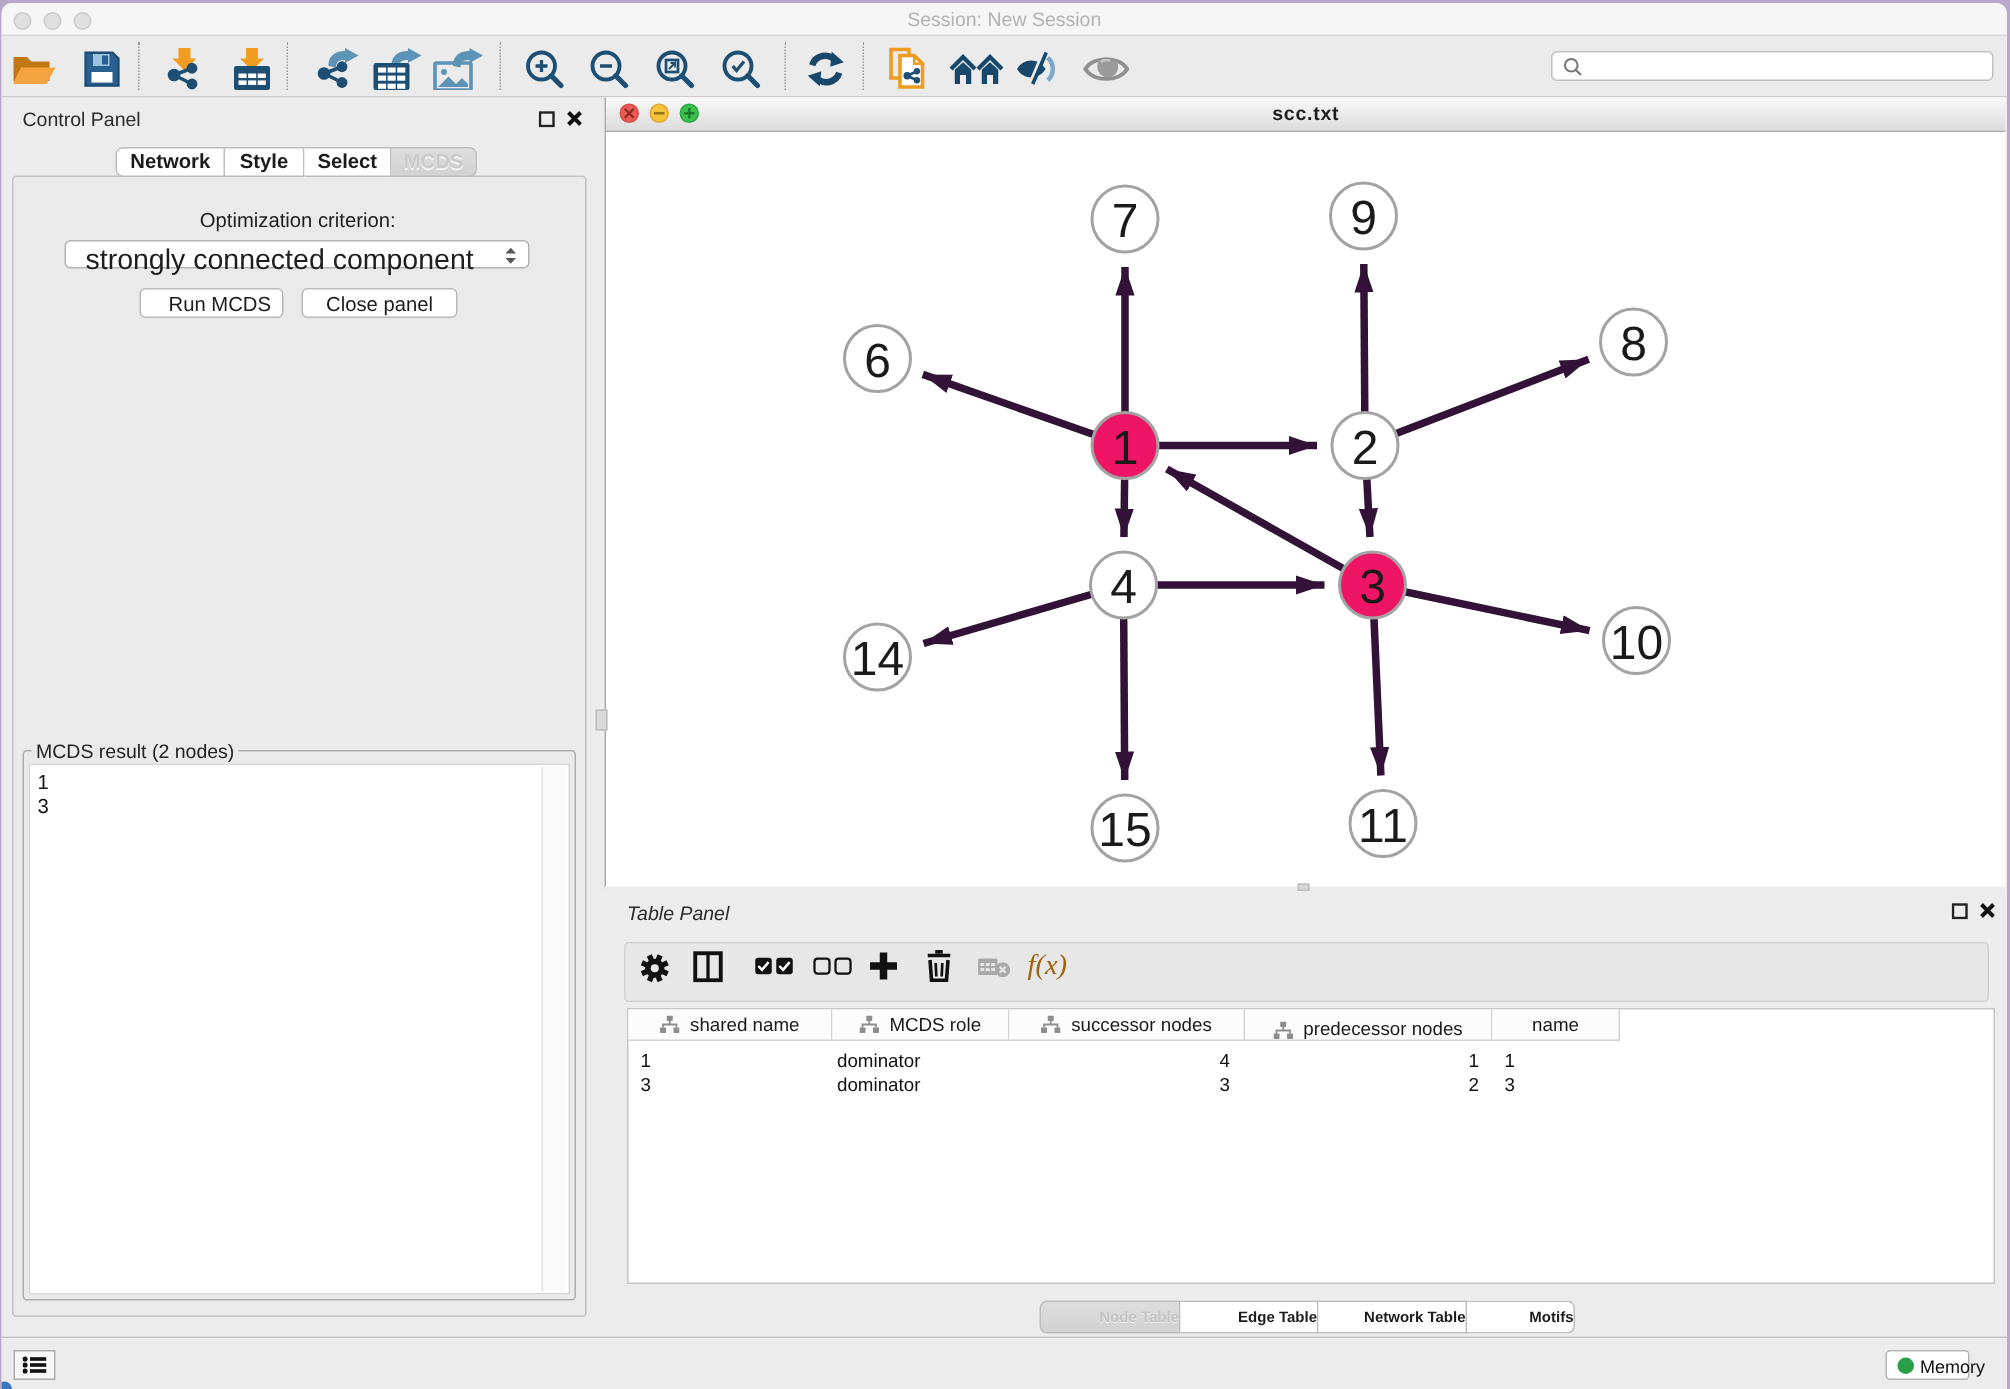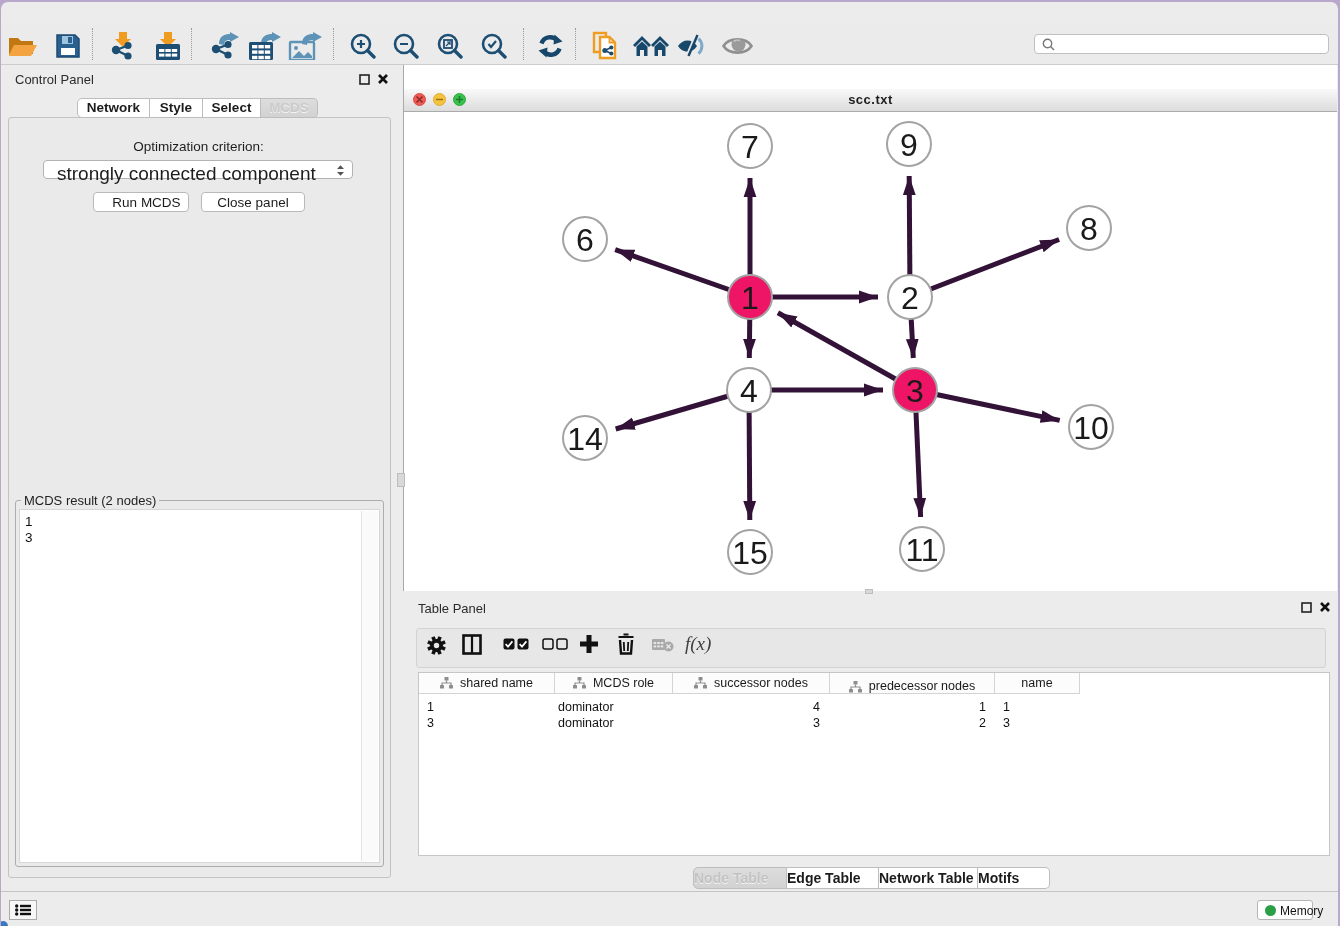--- a/index.html
+++ b/index.html
@@ -10,34 +10,40 @@
   #toolbar{position:absolute;left:0;top:22px;width:100%;height:40px;background:#ebebeb;border-bottom:1px solid #cccccc;}
   .sep{position:absolute;top:4px;height:32px;width:0;border-left:1px dotted #999;}
   .ticon{position:absolute;}
   #search{position:absolute;left:1033px;top:10px;width:293px;height:18px;background:#fff;border:1px solid #c0c0c0;border-radius:4px;}
   #cpanel{position:absolute;left:0;top:63px;width:402px;height:826px;background:#ececec;}
   #cp-body{position:absolute;left:7px;top:52px;width:383px;height:761px;background:#eaeaea;border:1px solid #c3c3c3;border-radius:3px;box-sizing:border-box;}
   .tabrow{position:absolute;display:flex;}
   .tab{height:18px;line-height:18px;font-size:13.5px;font-weight:700;color:#1c1c1c;background:#fff;border:1px solid #bdbdbd;border-left:none;text-align:center;}
   .btn{position:absolute;background:#fff;border:1px solid #b9b9b9;border-radius:4px;font-size:13.5px;color:#1c1c1c;text-align:center;box-sizing:border-box;}
   #netpanel{position:absolute;left:402px;top:63px;width:934px;height:528px;background:#fff;border-left:1px solid #a9a9a9;box-sizing:border-box;}
-  #nettitle{position:absolute;left:0;top:0;width:100%;height:23px;background:linear-gradient(#f9f9f9,#dcdcdc);border-bottom:1px solid #ababab;box-sizing:border-box;margin-top:24px;}
+  #nettitle{position:absolute;left:0;top:0;width:100%;height:23px;background:linear-gradient(#f9f9f9,#dcdcdc);border-bottom:1px solid #ababab;box-sizing:border-box;}
   .lt{position:absolute;top:4px;width:13px;height:13px;border-radius:50%;box-sizing:border-box;}
   #netname{position:absolute;width:100%;text-align:center;font-size:13px;font-weight:700;color:#1e1e1e;line-height:22px;letter-spacing:0.5px;}
   #tpanel{position:absolute;left:402px;top:589px;width:934px;height:300px;background:#ececec;}
   #tp-toolbar{position:absolute;left:13px;top:37px;width:910px;height:40px;background:#e7e7e7;border:1px solid #d2d2d2;border-radius:3px;box-sizing:border-box;}
   #tbl{position:absolute;left:15px;top:81px;width:912px;height:184px;background:#fff;border:1px solid #c6c6c6;box-sizing:border-box;}
   .th{position:absolute;top:0;height:21px;border-right:1px solid #d4d4d4;border-bottom:1px solid #d4d4d4;box-sizing:border-box;display:flex;align-items:center;justify-content:center;gap:7px;font-size:12.5px;color:#1a1a1a;background:#fcfcfc;}
   .td{position:absolute;font-size:12.5px;color:#111;height:16px;line-height:16px;}
-  .seg{height:22px;line-height:21px;font-size:14px;font-weight:700;color:#1c1c1c;background:#fff;border:1px solid #bdbdbd;border-left:none;text-align:left;box-sizing:border-box;}
+  .seg{height:22px;line-height:21px;font-size:10px;font-weight:700;color:#1c1c1c;background:#fff;border:1px solid #bdbdbd;border-left:none;text-align:right;box-sizing:border-box;}
   #statusbar{position:absolute;left:0;top:889px;width:100%;height:35px;background:#ececec;border-top:1px solid #c4c4c4;box-sizing:border-box;}
   .gb-label{position:absolute;font-size:13px;color:#222;background:#eaeaea;padding:0 3px;}
 </style></head>
 <body>
 <div id="win">
+  <div id="titlebar">
+    <div class="tl" style="left:8px;"></div>
+    <div class="tl" style="left:28px;"></div>
+    <div class="tl" style="left:48px;"></div>
+    <div id="wintitle">Session: New Session</div>
+  </div>
   <div id="toolbar">
     <div class="sep" style="left:91px;"></div>
     <div class="sep" style="left:190px;"></div>
     <div class="sep" style="left:332px;"></div>
     <div class="sep" style="left:522px;"></div>
     <div class="sep" style="left:574px;"></div>
     <div id="search"></div>
     <svg class="ticon" style="left:6px;top:10px;" width="32" height="25" viewBox="0 0 32 25">
 <path d="M2 4 L11 4 L14 7 L26 7 L26 20 L2 20 Z" fill="#c27812"></path>
 <path d="M2 21 L7 11 L30 11 L24 22 L2 22 Z" fill="#f3a440"></path>
@@ -256,21 +262,21 @@
         <text x="685" y="152" text-anchor="middle" font-size="32" fill="#1a1a1a" font-family="Liberation Sans, sans-serif">8</text>
         <text x="505" y="68" text-anchor="middle" font-size="32" fill="#1a1a1a" font-family="Liberation Sans, sans-serif">9</text>
         <text x="687" y="351" text-anchor="middle" font-size="32" fill="#1a1a1a" font-family="Liberation Sans, sans-serif">10</text>
         <text x="518" y="473" text-anchor="middle" font-size="32" fill="#1a1a1a" font-family="Liberation Sans, sans-serif">11</text>
         <text x="181" y="362" text-anchor="middle" font-size="32" fill="#1a1a1a" font-family="Liberation Sans, sans-serif">14</text>
         <text x="346" y="476" text-anchor="middle" font-size="32" fill="#1a1a1a" font-family="Liberation Sans, sans-serif">15</text>
       </g>
     </svg>
   </div>
   <div id="tpanel">
-    <div style="position:absolute;left:15px;top:10px;font-size:13px;color:#2b2b2b;">Table Panel</div>
+    <div style="position:absolute;left:15px;top:10px;font-size:13px;color:#2b2b2b;font-style:italic;">Table Panel</div>
     <svg style="position:absolute;left:898px;top:11px;" width="11" height="11" viewBox="0 0 11 11">
         <rect x="1" y="1" width="9" height="9" fill="none" stroke="#222" stroke-width="1.6"></rect>
       </svg>
     <svg style="position:absolute;left:916px;top:10px;" width="12" height="12" viewBox="0 0 12 12">
         <path d="M2 2 L10 10 M10 2 L2 10" stroke="#111" stroke-width="2.6"></path>
       </svg>
     <div id="tp-toolbar">
         <svg style="position:absolute;left:9px;top:6px;" width="21" height="21" viewBox="0 0 21 21">
           <g stroke="#111" stroke-width="3.6">
             <line x1="14.7" y1="12.2" x2="19.1" y2="14.1"></line>
@@ -315,21 +321,21 @@
             <rect x="1.6" y="4" width="2.6" height="2"></rect>
             <rect x="5.2" y="4" width="2.6" height="2"></rect>
             <rect x="8.8" y="4" width="2.6" height="2"></rect>
             <rect x="1.6" y="7.4" width="2.6" height="2"></rect>
             <rect x="5.2" y="7.4" width="2.6" height="2"></rect>
             <rect x="8.8" y="7.4" width="2.6" height="2"></rect>
           </g>
           <circle cx="16.5" cy="8.5" r="5" fill="#a9a9a9"></circle>
           <path d="M14.5 6.5 L18.5 10.5 M18.5 6.5 L14.5 10.5" stroke="#e7e7e7" stroke-width="1.5"></path>
         </svg>
-        <div style="position:absolute;left:268px;top:4px;font-family:'Liberation Serif',serif;font-style:italic;font-size:19px;color:#404040;">f(x)</div>
+        <div style="position:absolute;left:268px;top:4px;font-family:'Liberation Serif',serif;font-style:italic;font-size:19px;color:#a16207;">f(x)</div>
       </div>
     <div id="tbl">
         <div class="th" style="left:0px;width:136px;">
           <svg width="13" height="12" viewBox="0 0 13 12">
             <g fill="#8d8d8d">
               <rect x="4.5" y="0" width="4" height="3.6" rx="0.5"></rect>
               <rect x="0" y="8" width="4" height="3.6" rx="0.5"></rect>
               <rect x="9" y="8" width="4" height="3.6" rx="0.5"></rect>
             </g>
             <path d="M6.5 3.6 L6.5 6 M2 8 L2 6 L11 6 L11 8" stroke="#8d8d8d" stroke-width="1.2" fill="none"></path>

